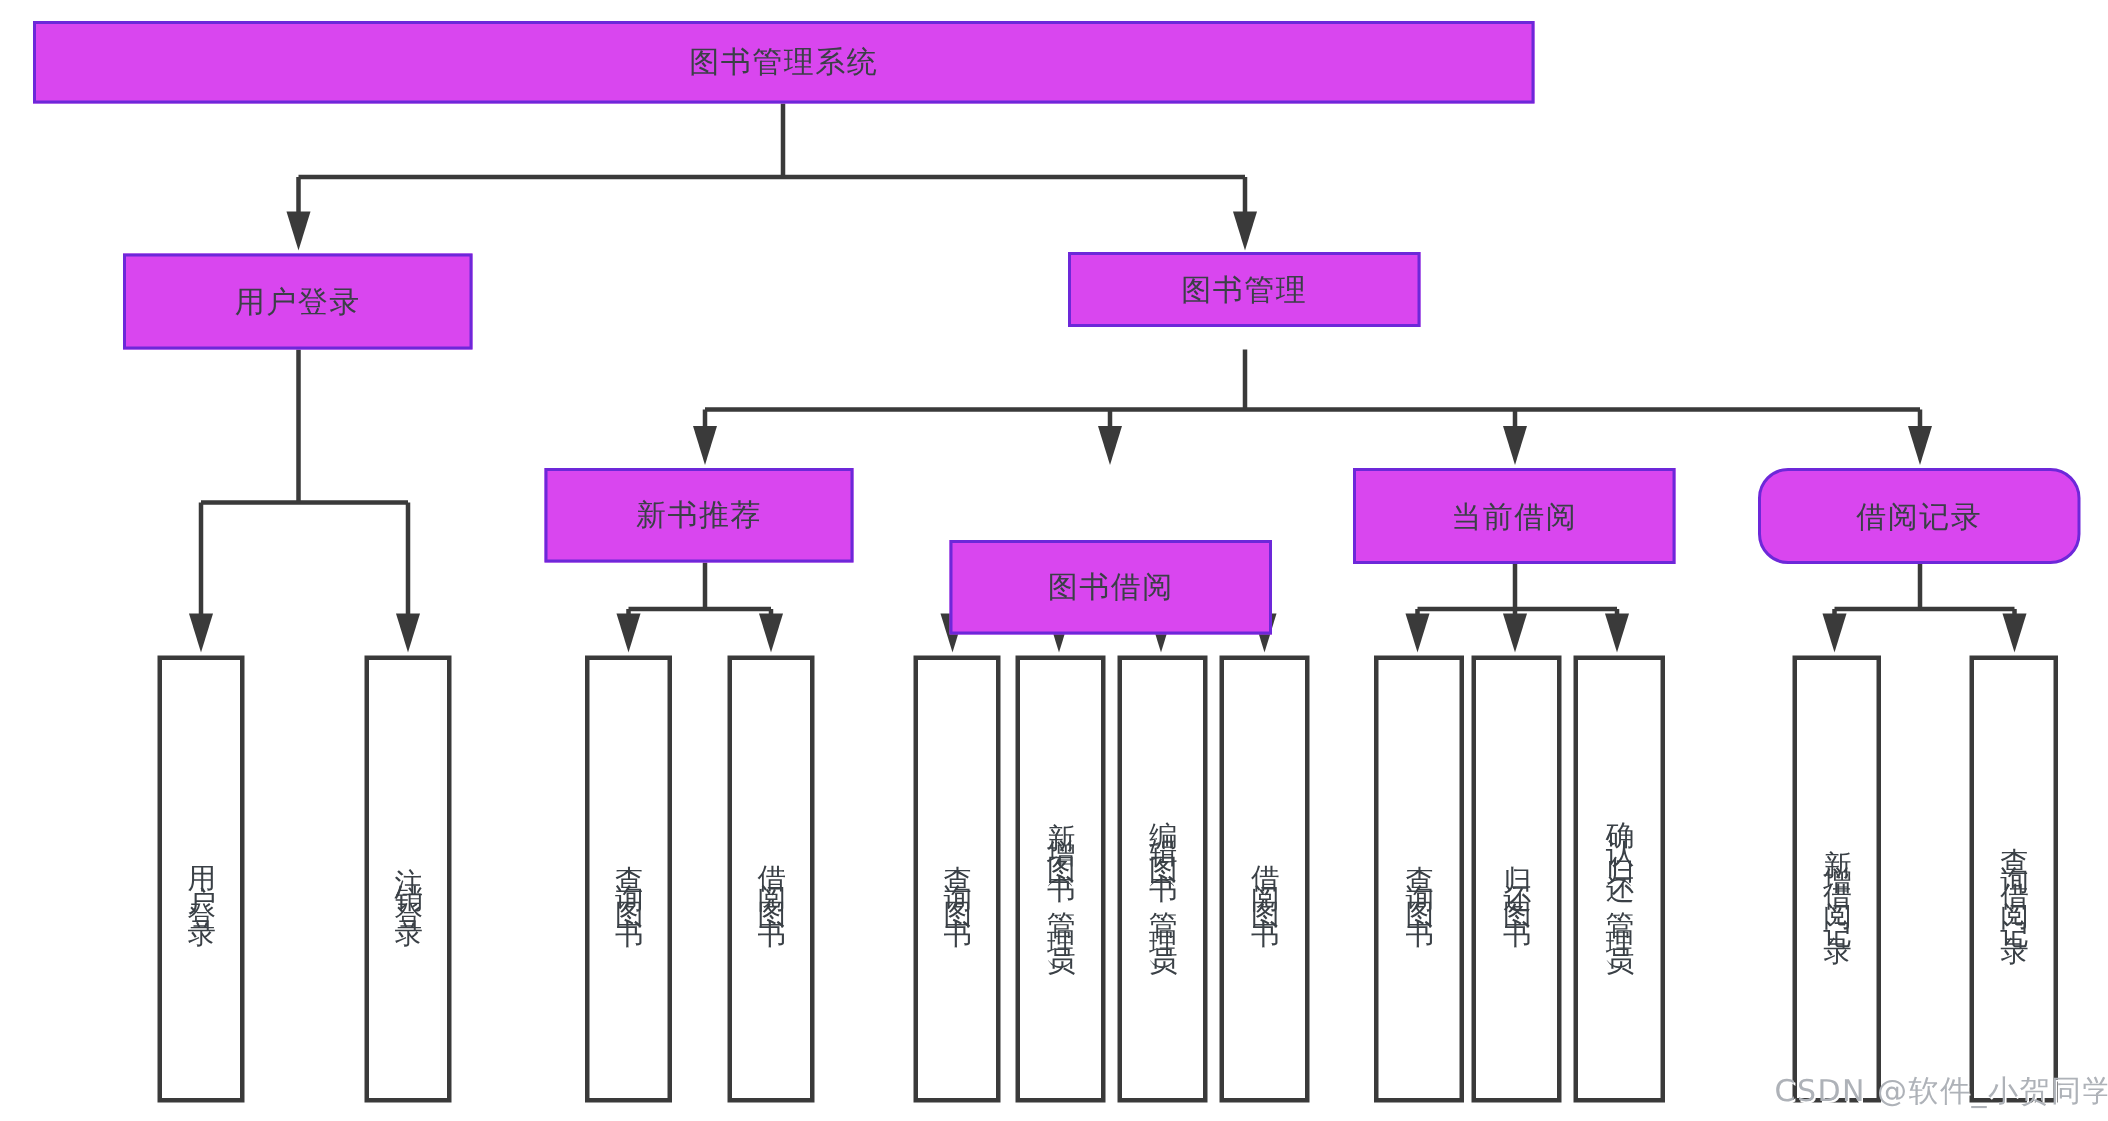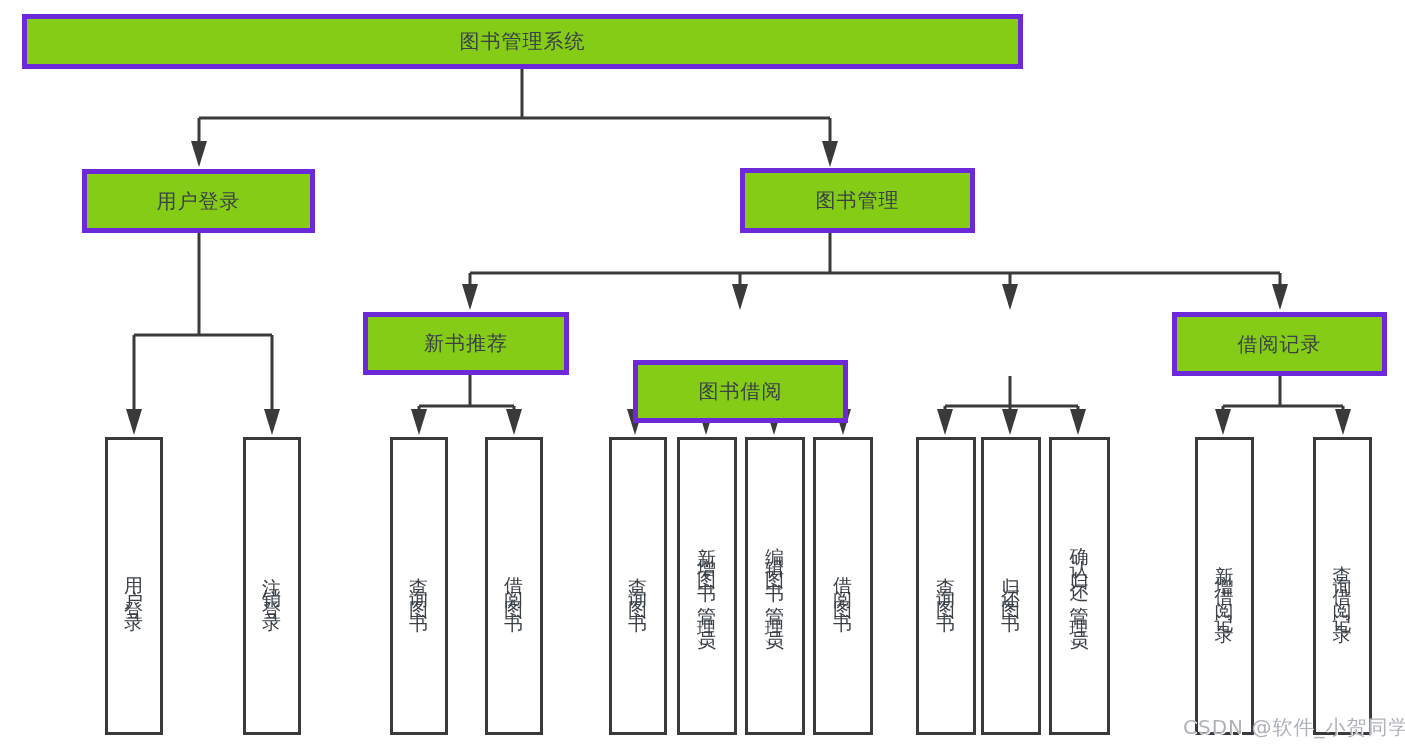--- a/index.html
+++ b/index.html
@@ -18,22 +18,22 @@
   svg.connectors {
     position: absolute;
     left: 0;
     top: 0;
     width: 1405px;
     height: 747px;
   }
   .hbox {
     position: absolute;
     box-sizing: border-box;
-    border: 5px solid #6d28d9;
-    background: #84cc16;
+    border: 2px solid #6d28d9;
+    background: #d946ef;
     display: flex;
     align-items: center;
     justify-content: center;
     font-size: 20px;
     letter-spacing: 1px;
     color: #3a4046;
     white-space: nowrap;
   }
   .vbox {
     position: absolute;
@@ -113,25 +113,26 @@
       <polygon points="1070,409 1086,409 1078,435"></polygon>
 
       <polygon points="1215,409 1231,409 1223,435"></polygon>
       <polygon points="1335,409 1351,409 1343,435"></polygon>
     </g>
   </svg>
 
   <div class="hbox" style="left:22px; top:14px; width:1001px; height:55px;">图书管理系统</div>
 
   <div class="hbox" style="left:82px; top:169px; width:233px; height:64px;">用户登录</div>
-  <div class="hbox" style="left:740px; top:168px; width:235px; height:65px;font-family:Liberation Mono, monospace;">图书管理</div>
+  <div class="hbox" style="left:712px; top:168px; width:235px; height:50px;font-family:Liberation Mono, monospace;">图书管理</div>
 
   <div class="hbox" style="left:363px; top:312px; width:206px; height:63px;">新书推荐</div>
   <div class="hbox" style="left:633px; top:312px; width:215px; height:63px;margin-top:48px;">图书借阅</div>
-  <div class="hbox" style="left:1172px; top:312px; width:215px; height:64px;">借阅记录</div>
+  <div class="hbox" style="left:902px; top:312px; width:215px; height:64px;">当前借阅</div>
+  <div class="hbox" style="left:1172px; top:312px; width:215px; height:64px;border-radius:20px;">借阅记录</div>
 
   <div class="vbox" style="left:105px; width:58px;">用户登录</div>
   <div class="vbox" style="left:243px; width:58px;">注销登录</div>
 
   <div class="vbox" style="left:390px; width:58px;">查询图书</div>
   <div class="vbox" style="left:485px; width:58px;">借阅图书</div>
 
   <div class="vbox" style="left:609px; width:58px;">查询图书</div>
   <div class="vbox" style="left:677px; width:60px;">新增图书（管理员）</div>
   <div class="vbox" style="left:745px; width:60px;">编辑图书（管理员）</div>

